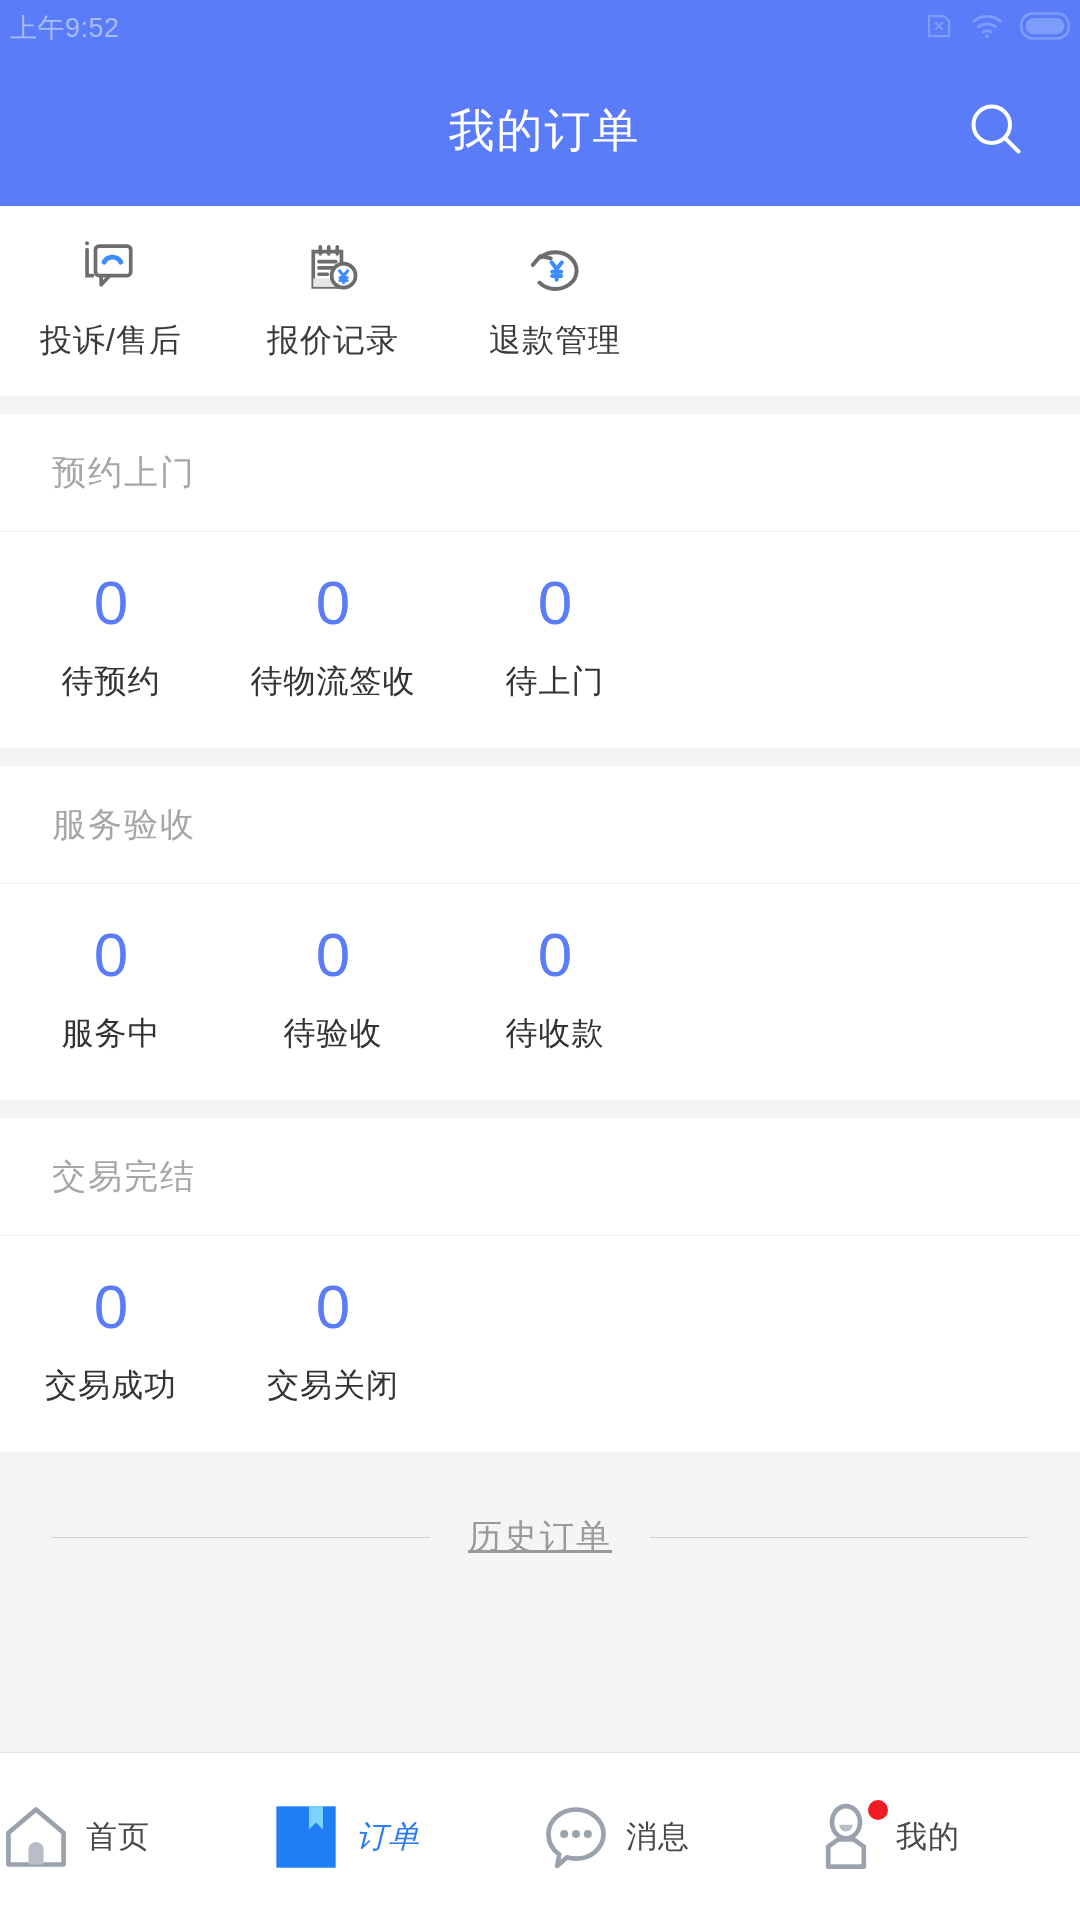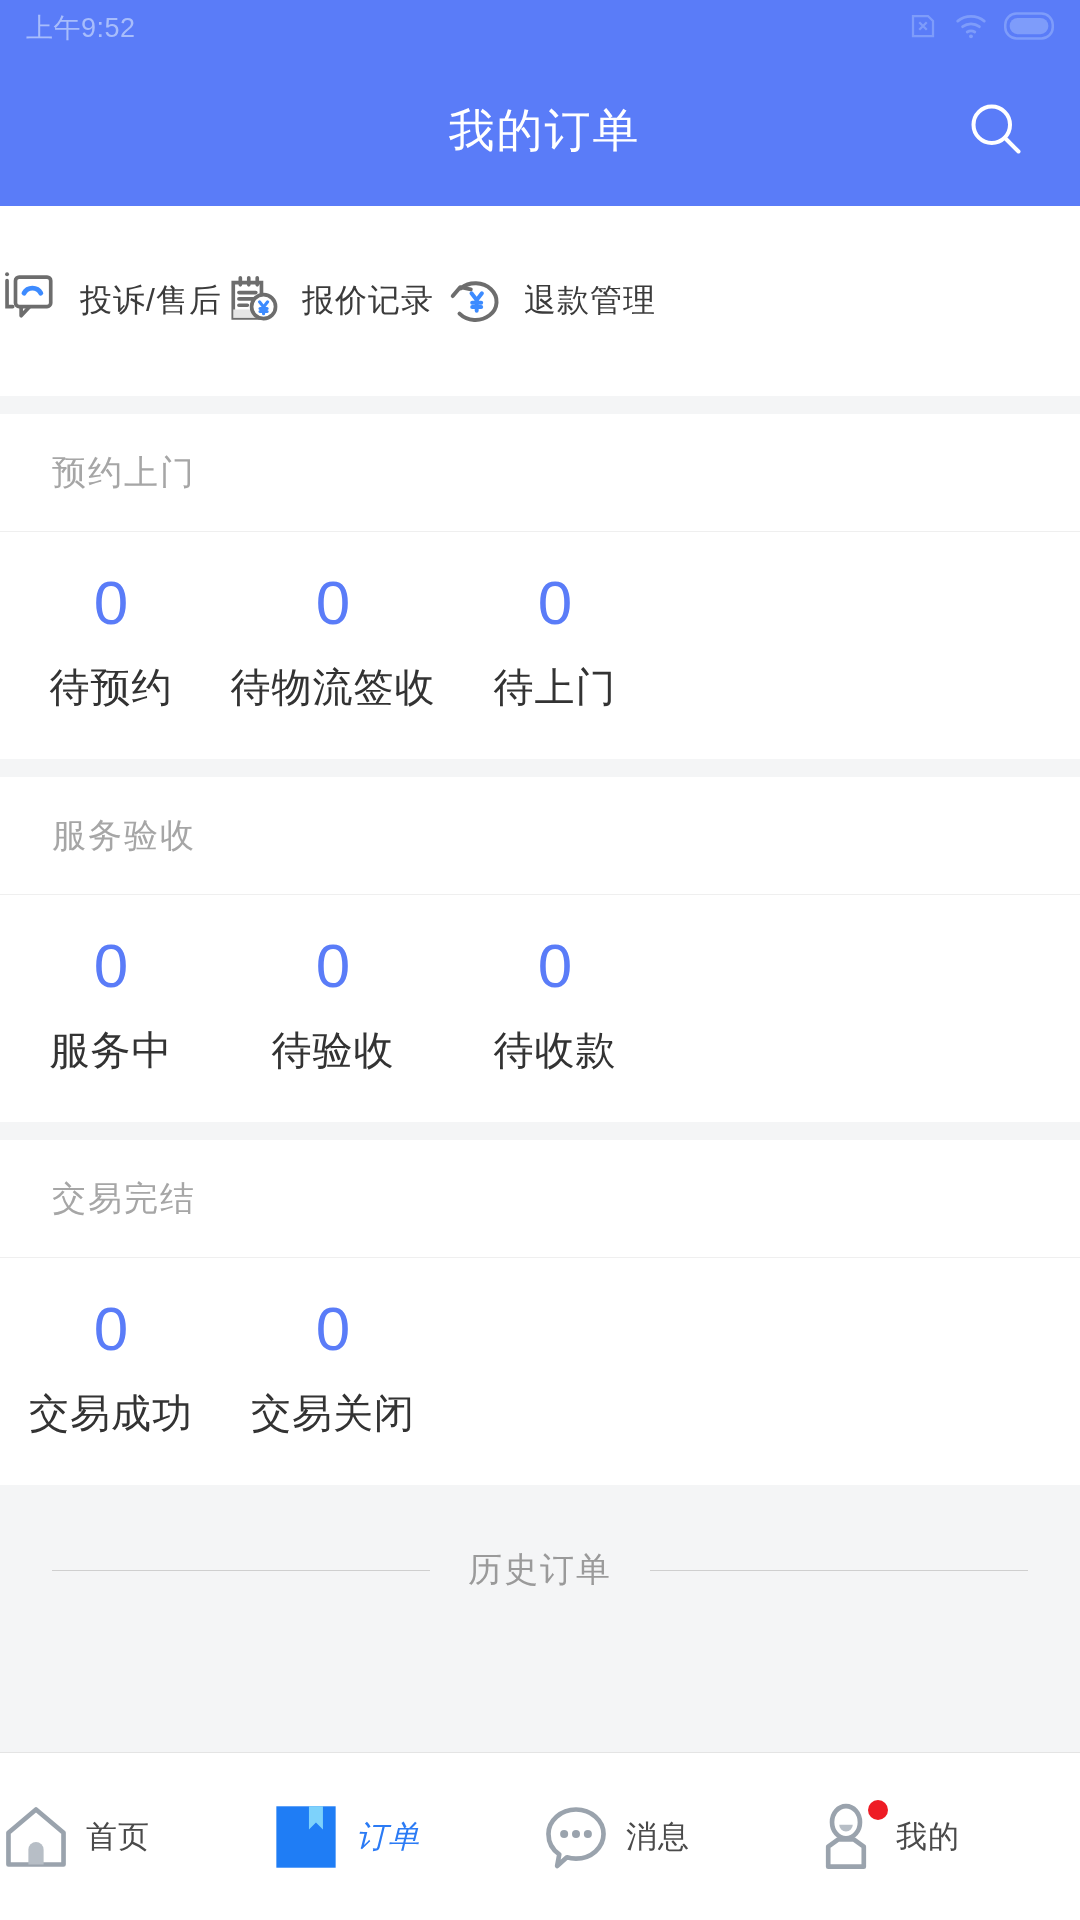--- a/index.html
+++ b/index.html
@@ -8,72 +8,72 @@
     background:#f4f5f6;
     font-family:"Liberation Sans","DejaVu Sans",sans-serif;
     overflow:hidden;
   }
   #app { width:1080px; height:1920px; position:relative; display:flex; flex-direction:column; background:#f4f5f6; }
 
   
   .statusbar{
     height:56px; background:#5a7cf8; flex:0 0 56px;
     display:flex; align-items:center; justify-content:space-between;
-    padding:0 26px;
+    padding:0 10px;
   }
   .status-time{ color:#a8bdfb; font-size:27px; letter-spacing:.5px; }
   .status-icons{ display:flex; align-items:center; gap:16px; }
 
   
   .appbar{
     flex:0 0 150px; background:#5a7cf8; position:relative;
     display:flex; align-items:center; justify-content:center;padding-left:9px;
   }
   .appbar-title{ color:#ffffff; font-size:46px; letter-spacing:2px; }
   .appbar-search{ position:absolute; right:48px; top:50%; transform:translateY(-50%);
     width:72px; height:72px; display:flex; align-items:center; justify-content:center; }
 
   
   .quick{
     background:#ffffff; flex:0 0 190px;
     display:flex; align-items:center;
   }
   .quick-item{
-    width:222px; display:flex; flex-direction:row; align-items:center; gap:18px;
+    width:222px; display:flex; flex-direction:column; align-items:center; gap:18px;
   }
   .quick-icon{ height:62px; display:flex; align-items:flex-end; justify-content:center; }
   .quick-label{ font-size:32px; color:#3b3b3b; letter-spacing:1px; }
 
   
   .gap{ flex:0 0 18px; background:#f4f5f6; }
 
   
   .section{ background:#ffffff; }
   .section-head{
     height:118px; display:flex; align-items:center;
     padding-left:52px;
     border-bottom:1px solid #efefef;
   }
   .section-title{ font-size:34px; color:#a6a6a6; letter-spacing:2px; }
   .section-body{ display:flex; padding:40px 0 44px 0; }
   .stat{
     width:222px; display:flex; flex-direction:column; align-items:center; gap:26px;
   }
   .stat-count{ font-size:62px; color:#5a7cf8; line-height:1; font-weight:400; }
-  .stat-label{ font-size:40px; color:#333333; letter-spacing:1px; }
+  .stat-label{ font-size:32px; color:#333333; letter-spacing:1px; }
 
   
   .history{
     flex:1 1 auto; background:#f4f5f6;
     display:flex; align-items:flex-start; justify-content:center;
     padding-top:62px;
   }
   .history-inner{ display:flex; align-items:center; gap:38px; }
   .history-line{ width:378px; height:1px; background:#cfcfcf; }
-  .history-text{ font-size:34px; color:#9a9a9a; letter-spacing:2px; }
+  .history-text{ font-size:34px; color:#9a9a9a; letter-spacing:2px;text-decoration:underline; }
 
   
   .tabbar{
     flex:0 0 168px; background:#ffffff; border-top:1px solid #e4e4e4;
     display:flex; align-items:center;
   }
   .tab{ flex:1; display:flex; flex-direction:row; align-items:center; gap:14px; position:relative; }
   .tab-icon{ height:78px; display:flex; align-items:center; justify-content:center; position:relative; }
   .tab-label{ font-size:31px; color:#4a4a4a; letter-spacing:1px; }
   .tab-label.active{ color:#2b7bf5;font-style:italic; }

